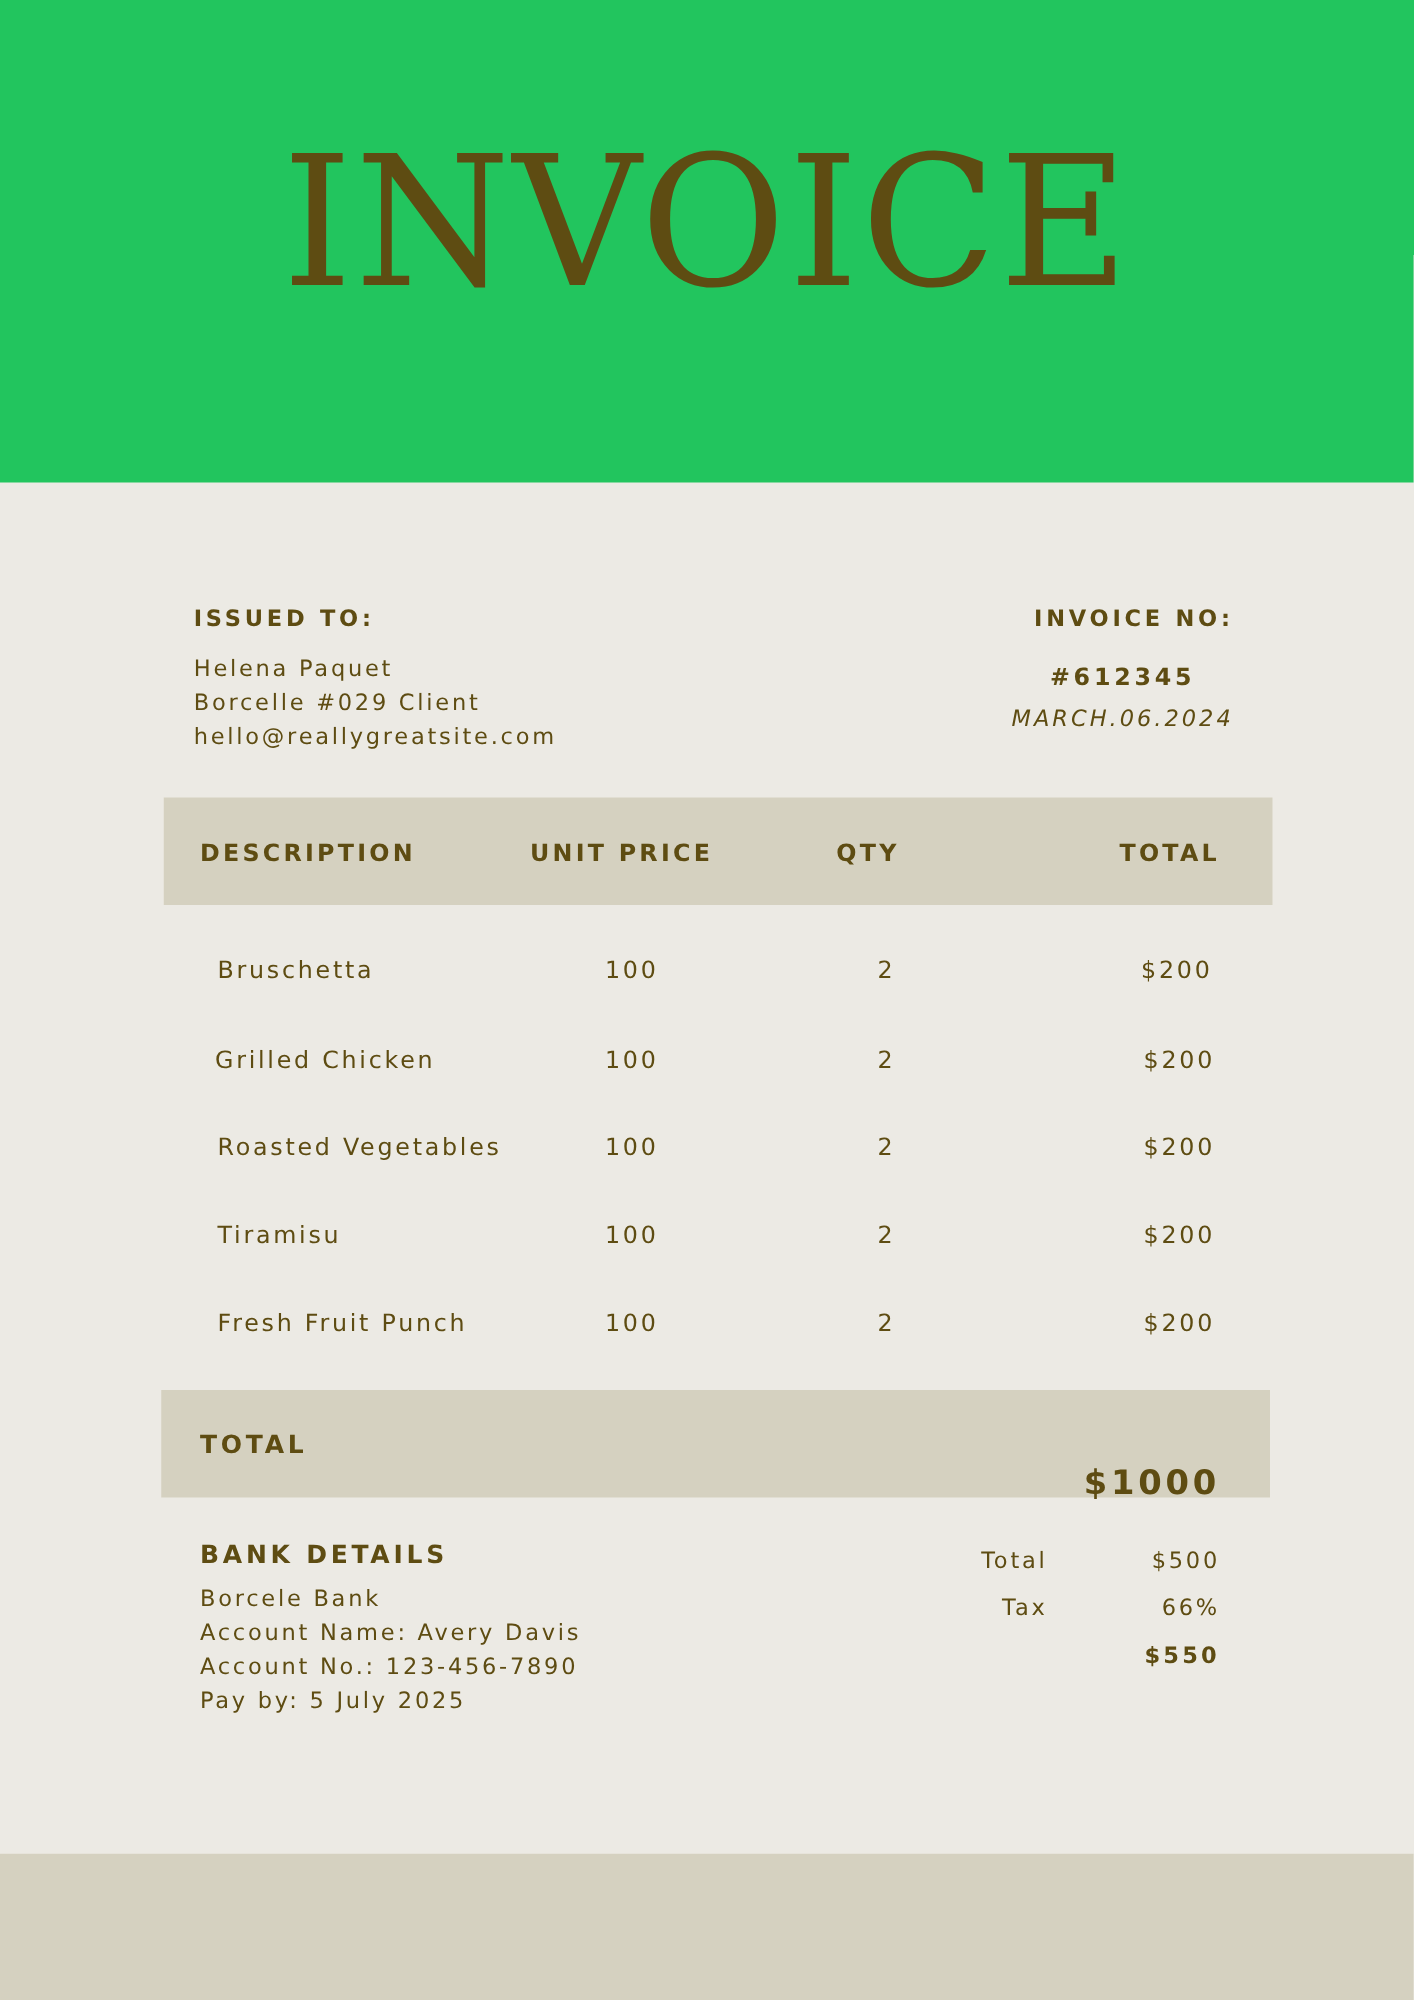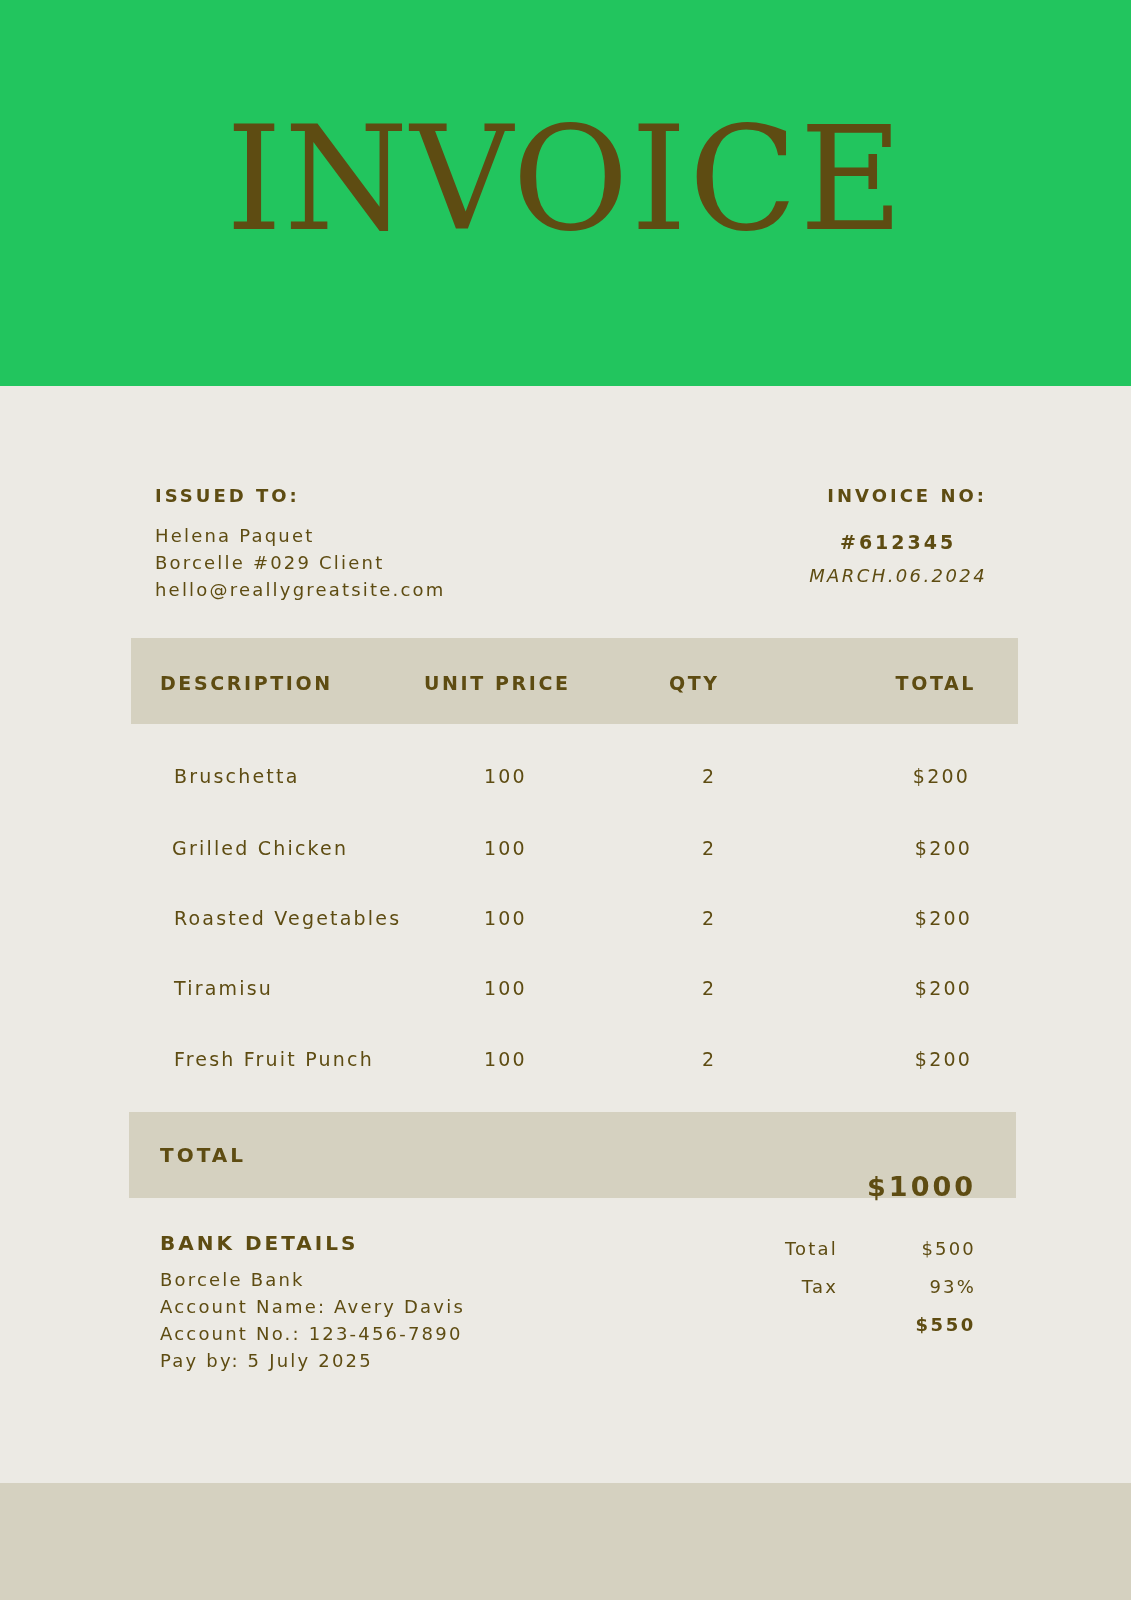--- a/index.html
+++ b/index.html
@@ -172,20 +172,20 @@
   <div class="body-text">Pay by: 5 July 2025</div>
 </div>
 
 <div class="summary">
   <div class="sum-row">
     <span class="body-text sl">Total</span>
     <span class="body-text sv">$500</span>
   </div>
   <div class="sum-row">
     <span class="body-text sl">Tax</span>
-    <span class="body-text sv">93%</span>
+    <span class="body-text sv">66%</span>
   </div>
   <div class="sum-row bold">
     <span class="body-text sv">$550</span>
   </div>
 </div>
 
 <div class="footer-band"></div>
 
 </body></html>

